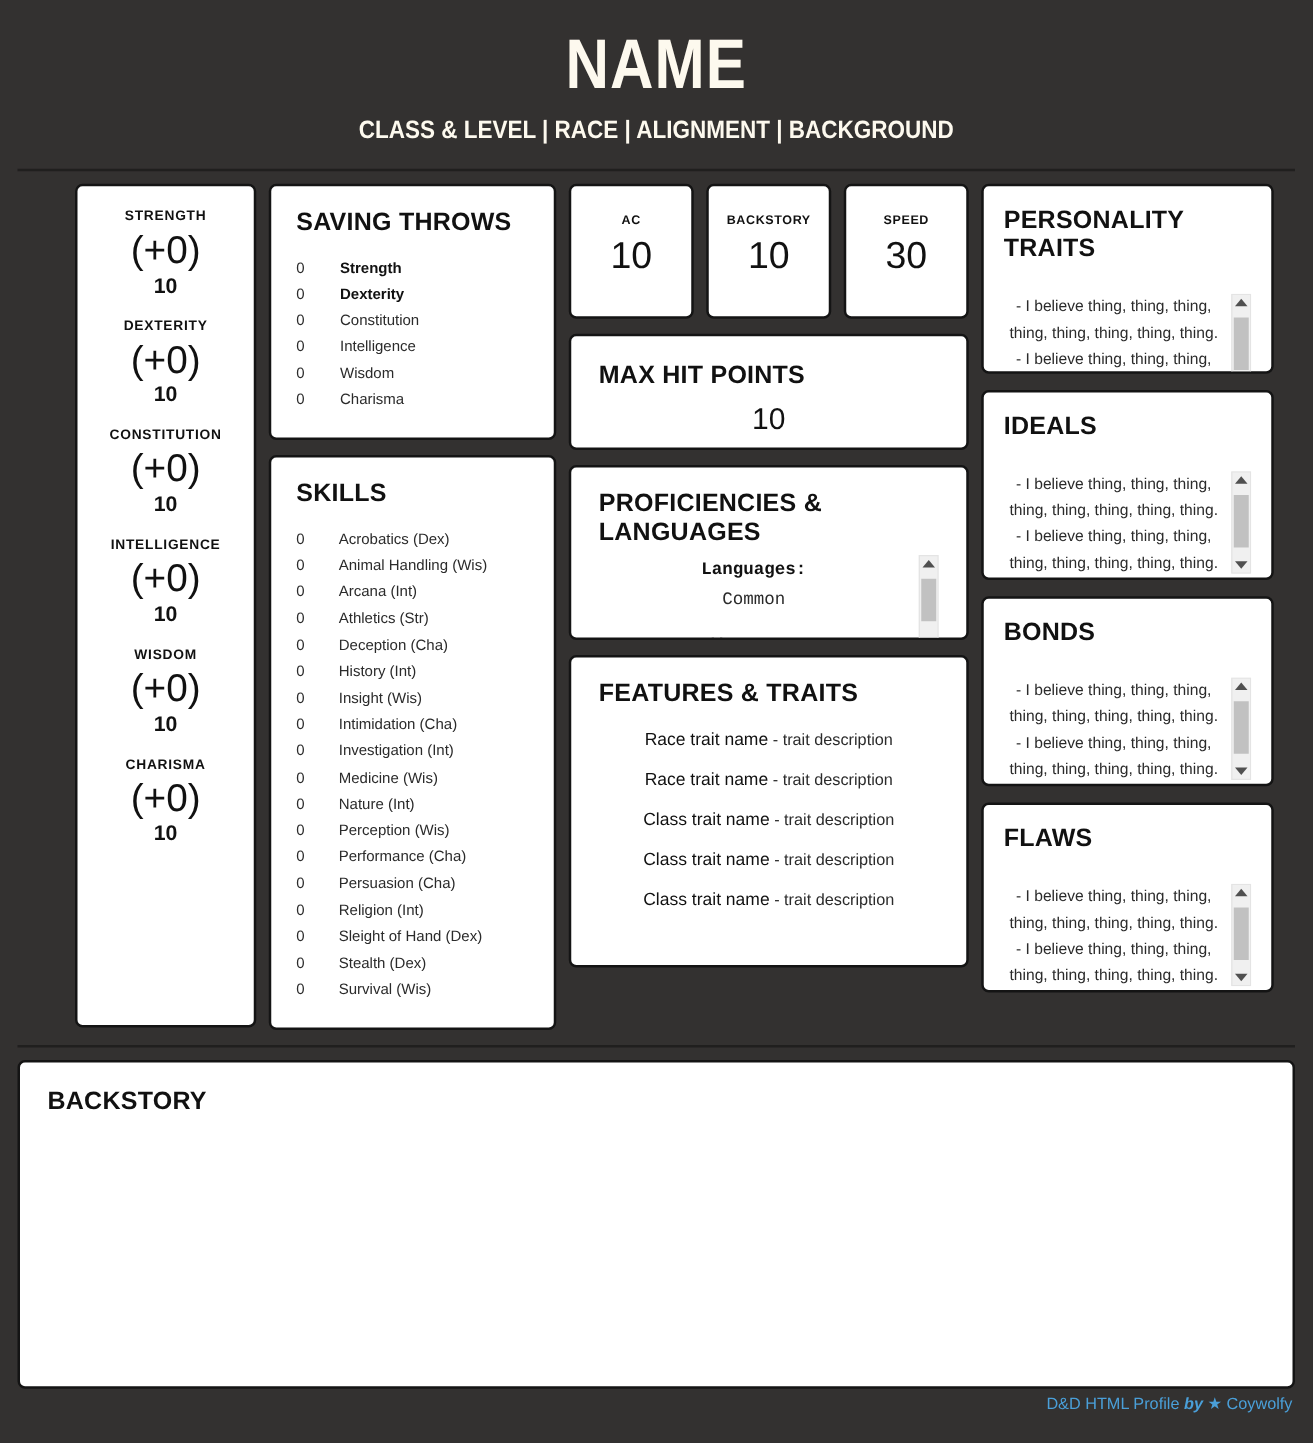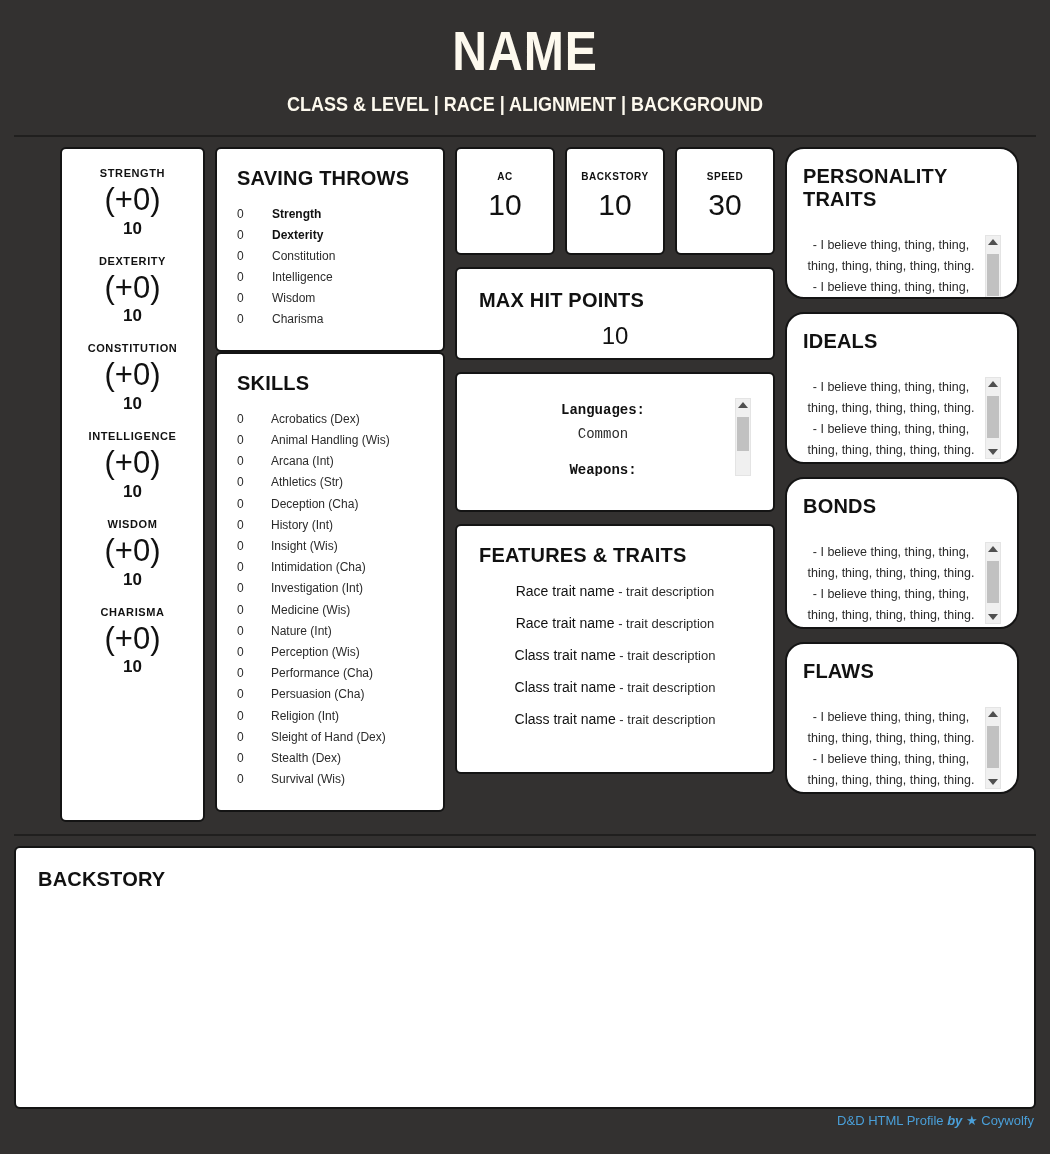--- a/index.html
+++ b/index.html
@@ -94,21 +94,21 @@
     margin-top: 2px;
   }
   .ability-score {
     font-size: 17px;
     font-weight: bold;
     color: #111;
     margin-top: -1px;
   }
 
   
-  .saves-card  { padding: 18px 20px 20px; }
+  .saves-card  { padding: 18px 20px 20px; margin-bottom: 12px; }
   .skills-card { padding: 18px 20px 20px; }
 
   .stat-list { margin-top: 14px; }
 
   .stat-row {
     display: flex;
     align-items: baseline;
     font-size: 12px;
     color: #2b2b2b;
     line-height: 21px;
@@ -238,21 +238,20 @@
   }
   .feature-name { font-weight: normal; color: #111; font-size: 14px; }
   .feature-desc { font-weight: 300; }
 
   
   .trait-card {
     padding: 16px 16px 12px;
     margin-bottom: 13px;
     height: 152px;
     overflow: hidden;
-    border-radius: 19px;
   }
   .trait-card:last-child { margin-bottom: 0; }
 
   .trait-scroll {
     position: relative;
     margin-top: 24px;
     height: 82px;
     overflow: hidden;
   }
   .trait-body {
@@ -462,20 +461,21 @@
             <div class="stat-box-value">30</div>
           </div>
         </div>
 
       <div class="card hp-card">
         <div class="card-title">MAX HIT POINTS</div>
         <div class="hp-value">10</div>
       </div>
 
       <div class="card prof-card">
+        <div class="card-title">PROFICIENCIES &amp; LANGUAGES</div>
         <div class="scroll-wrap">
           <div class="scroll-body" id="prof-body">
               <div class="prof-group-label">Languages:</div>
               <div class="prof-item">Common</div>
               <div class="prof-gap"></div>
               <div class="prof-group-label">Weapons:</div>
             </div>
           <div class="scrollbar">
             <div class="sb-arrow up"></div>
             <div class="sb-thumb" style="top:18px;height:34px;"></div>

